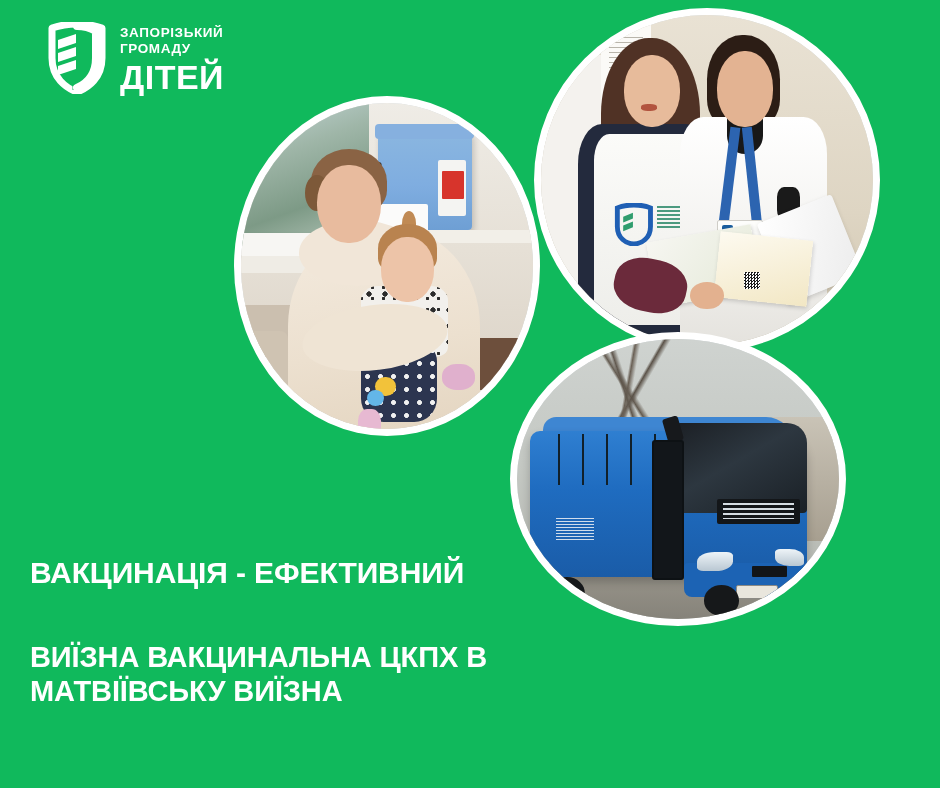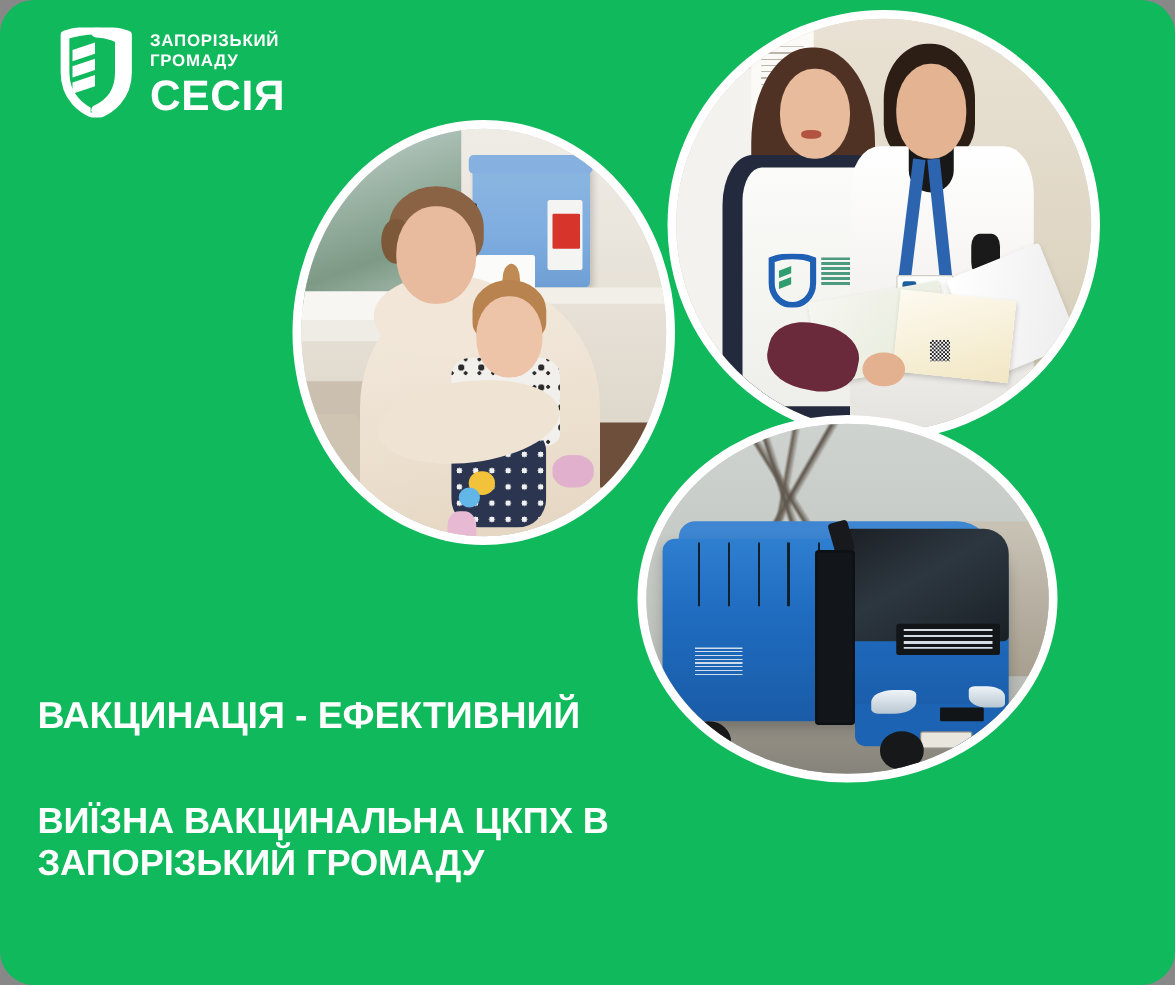--- a/index.html
+++ b/index.html
@@ -4,21 +4,20 @@
 <title>ЦКПХ Vaccination Poster</title>
 <style>
   * { margin:0; padding:0; box-sizing:border-box; }
   html,body{ background:#888; }
   .poster{
     position:relative;
     width:940px; height:788px;
     background:#10B95C;
     overflow:hidden;
     font-family:"Liberation Sans","DejaVu Sans",sans-serif;
-    border-radius:27px;
   }
 
   
   .logo-block{
     position:absolute; left:46px; top:22px;
     display:flex; align-items:center; gap:12px;
   }
   .logo-mark{ width:62px; height:72px; flex:0 0 auto; }
   .logo-text{ display:flex; flex-direction:column; line-height:1; padding-top:3px; }
   .logo-line1, .logo-line2{
@@ -253,21 +252,21 @@
       <g fill="#ffffff">
         <path d="M12 18 L30 12 L30 21 L12 27 Z"></path>
         <path d="M12 31 L30 25 L30 34 L12 40 Z"></path>
         <path d="M12 44 L30 38 L30 47 L12 53 Z"></path>
       </g>
       <path d="M31 4 C41 4 50 9 50 9 L50 36 C50 53 40 62 31 66" fill="none" stroke="#ffffff" stroke-width="8" stroke-linecap="round"></path>
     </svg>
     <div class="logo-text">
       <div class="logo-line1">ЗАПОРІЗЬКИЙ</div>
       <div class="logo-line2">ГРОМАДУ</div>
-      <div class="logo-abbr">СЕСІЯ</div>
+      <div class="logo-abbr">ДІТЕЙ</div>
     </div>
   </div>
 
   <div class="circle" id="circle-mother-child">
     <div class="scene">
       <div class="c1-wall"></div>
       <div class="c1-window"></div>
       <div class="c1-windowframe"></div>
       <div class="c1-sill"></div>
       <div class="c1-cooler">
@@ -367,16 +366,16 @@
       <div class="c3-wheel-r"></div>
     </div>
   </div>
 
   <div class="headline">
     <div class="hl">ВАКЦИНАЦІЯ - ЕФЕКТИВНИЙ</div>
   </div>
 
   <div class="subline">
     <div class="sl">ВИЇЗНА ВАКЦИНАЛЬНА ЦКПХ В</div>
-    <div class="sl">ЗАПОРІЗЬКИЙ ГРОМАДУ</div>
+    <div class="sl">МАТВІЇВСЬКУ ВИЇЗНА</div>
   </div>
 
 </div>
 
 </body></html>

